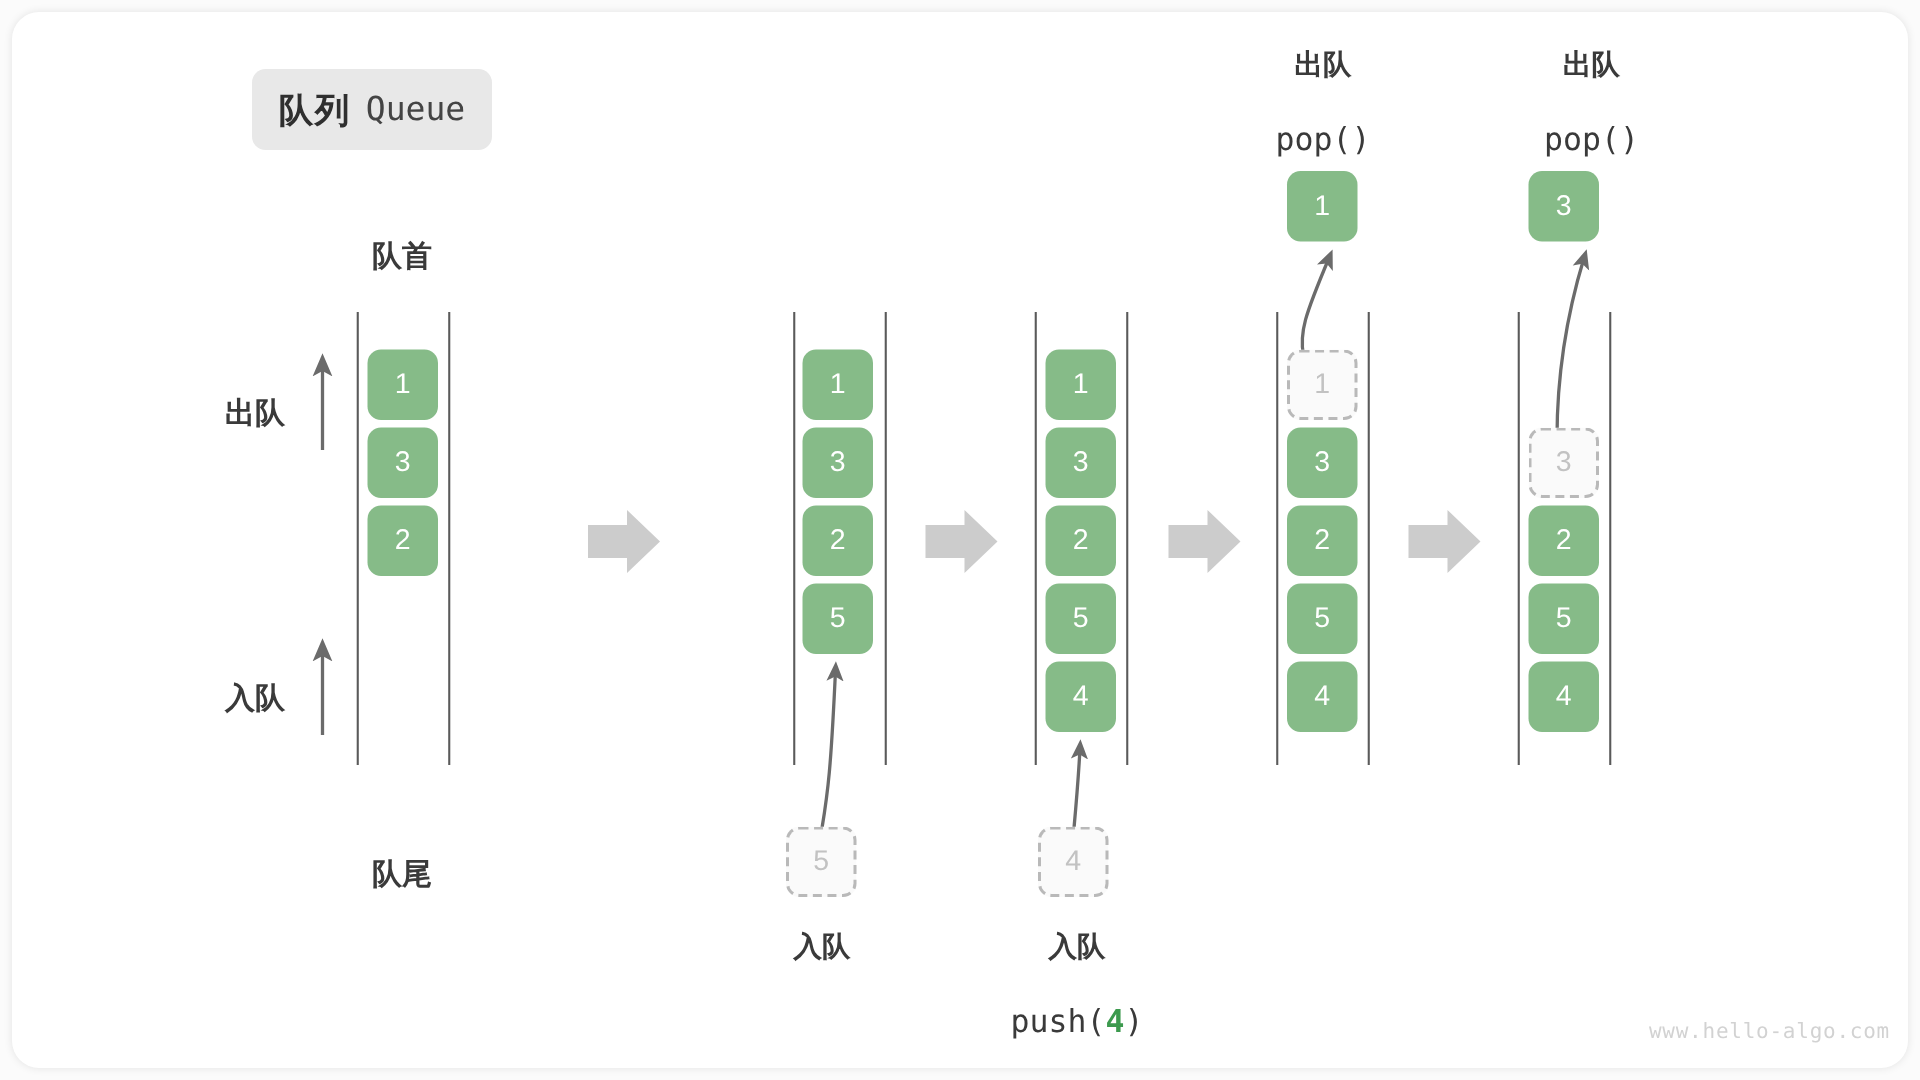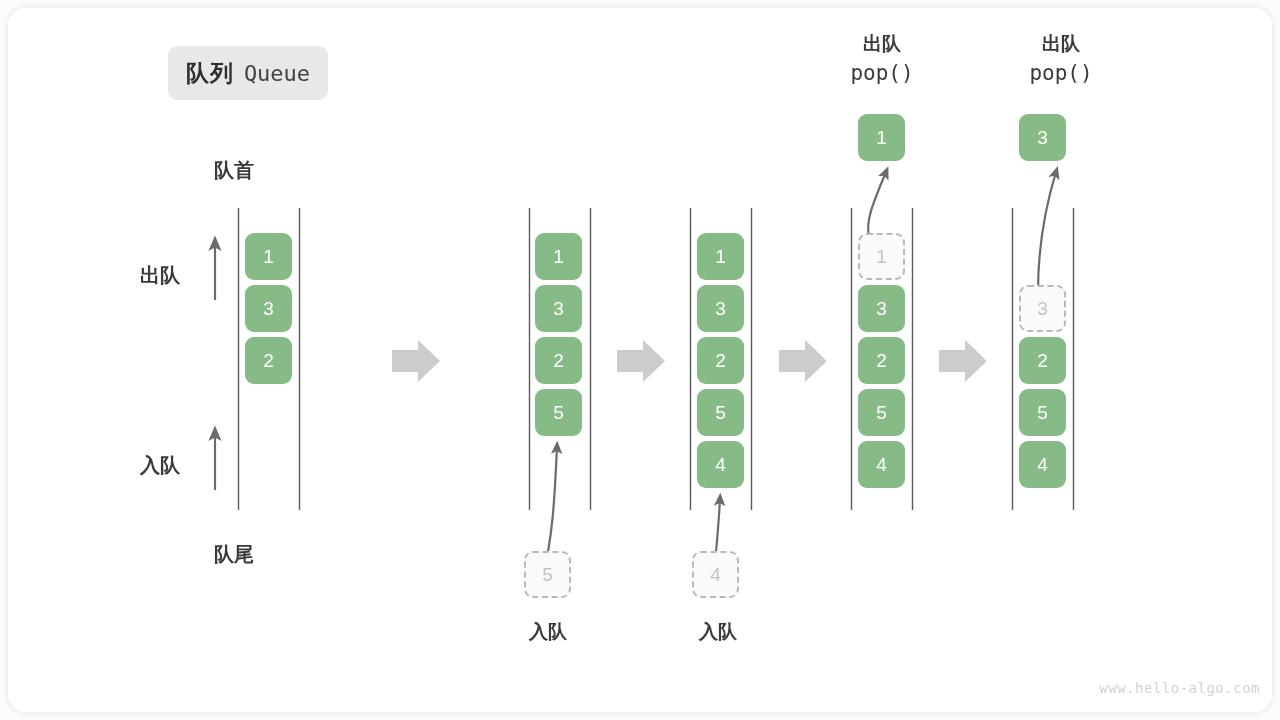--- a/index.html
+++ b/index.html
@@ -36,34 +36,34 @@
     letter-spacing: 1px;
   }
   #title-en {
     font-family: "DejaVu Sans Mono", "Liberation Mono", monospace;
     font-size: 22px; color: #444; margin-left: 10px;
   }
 
   
   .cn-label {
     font-size: 20px; font-weight: bold; color: #3a3a3a;
-    white-space: nowrap; text-align: left;
+    white-space: nowrap; text-align: center;
   }
   .op-label {
     text-align: center; white-space: nowrap;
   }
   .op-cn {
     display: block;
     font-size: 19px; font-weight: bold; color: #3a3a3a;
     line-height: 28px;
   }
   .op-code {
     display: block;
     font-family: "DejaVu Sans Mono", "Liberation Mono", monospace;
-    font-size: 21px; color: #3a3a3a; line-height: 30px;
+    font-size: 21px; color: #3a3a3a; line-height: 30px; margin-top: 20px;
   }
   .op-code .num { color: #3c9a4e; font-weight: bold; }
 
   
   .node {
     width: 47px; height: 47px;
     border-radius: 9px;
     background: #86bb88;
     color: #ffffff;
     font-size: 19px;
@@ -143,21 +143,21 @@
       <path d="M939,350 L965,350 L965,340 L987,361 L965,382 L965,372 L939,372 Z"></path>
     </g>
   </svg>
 
   <div class="abs" id="title-badge">
     <span id="title-cn">队列</span>
     <span id="title-en">Queue</span>
   </div>
 
   <div class="abs cn-label" style="left:214px; top:157px; width:108px;">队首</div>
-  <div class="abs cn-label" style="left:214px; top:541px; width:108px;font-family:Liberation Serif, serif;">队尾</div>
+  <div class="abs cn-label" style="left:214px; top:569px; width:108px;font-family:Liberation Serif, serif;">队尾</div>
   <div class="abs cn-label" style="left:140px; top:262px; width:60px;">出队</div>
   <div class="abs cn-label" style="left:140px; top:452px; width:60px;">入队</div>
 
   <div class="abs node" style="left:245px; top:233px;">1</div>
   <div class="abs node" style="left:245px; top:285px;">3</div>
   <div class="abs node" style="left:245px; top:337px;">2</div>
 
   <div class="abs node" style="left:535px; top:233px;">1</div>
   <div class="abs node" style="left:535px; top:285px;">3</div>
   <div class="abs node" style="left:535px; top:337px;">2</div>
@@ -168,20 +168,21 @@
   </div>
 
   <div class="abs node" style="left:697px; top:233px;">1</div>
   <div class="abs node" style="left:697px; top:285px;">3</div>
   <div class="abs node" style="left:697px; top:337px;">2</div>
   <div class="abs node" style="left:697px; top:389px;">5</div>
   <div class="abs node" style="left:697px; top:441px;">4</div>
   <div class="abs node ghost" style="left:692px; top:551px;">4</div>
   <div class="abs op-label" style="left:638px; top:618px; width:160px;">
     <span class="op-cn">入队</span>
+    <span class="op-code"><span>push(</span><span class="num">4</span><span>)</span></span>
   </div>
 
   <div class="abs op-label" style="left:812px; top:30px; width:140px;">
     <span class="op-cn">出队</span>
     <span class="op-code">pop()</span>
   </div>
   <div class="abs node" style="left:858px; top:114px;">1</div>
   <div class="abs node ghost" style="left:858px; top:233px;">1</div>
   <div class="abs node" style="left:858px; top:285px;">3</div>
   <div class="abs node" style="left:858px; top:337px;">2</div>

